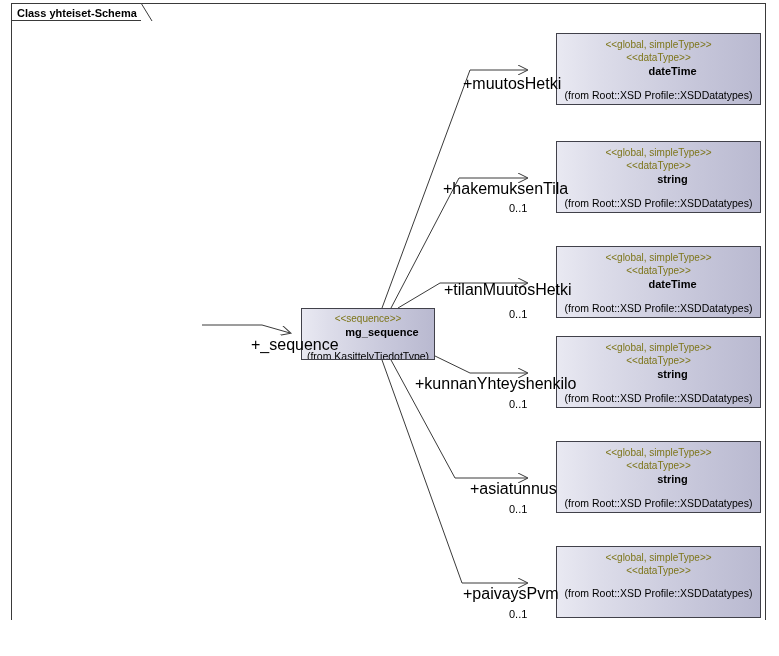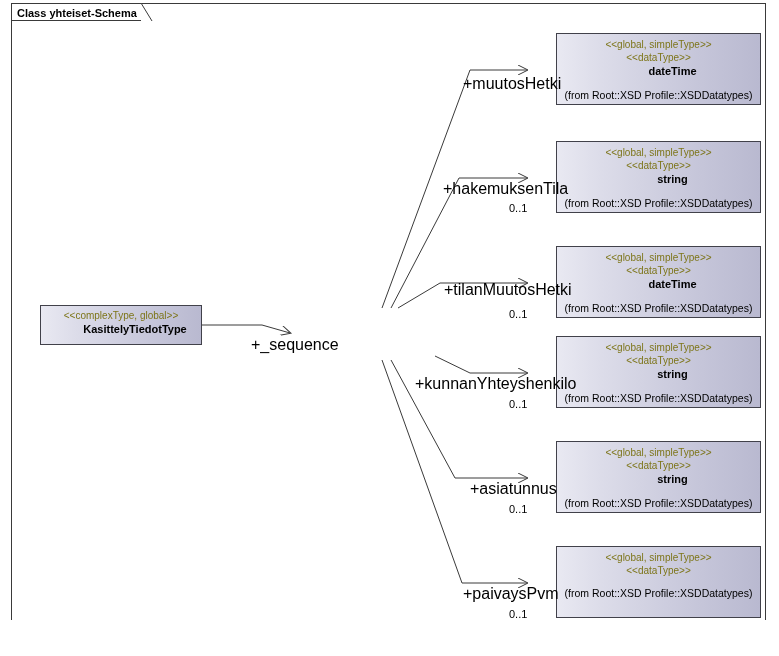--- a/index.html
+++ b/index.html
@@ -169,25 +169,26 @@
 
     <path d="M 398 308 L 440 283 L 527 283" fill="none" stroke="#3a3a3a" stroke-width="1" marker-end="url(#openArrow)"></path>
 
     <path d="M 435 356 L 470 373 L 527 373" fill="none" stroke="#3a3a3a" stroke-width="1" marker-end="url(#openArrow)"></path>
 
     <path d="M 391 360 L 455 478 L 527 478" fill="none" stroke="#3a3a3a" stroke-width="1" marker-end="url(#openArrow)"></path>
 
     <path d="M 382 360 L 462 583 L 527 583" fill="none" stroke="#3a3a3a" stroke-width="1" marker-end="url(#openArrow)"></path>
   </svg>
 
-  <div class="uml-box box-left">
-    <div class="stereo">&lt;&lt;complexType, global&gt;&gt;</div>
-    <div class="name">KasittelyTiedotType</div>
+
+  <div class="uml-box box-mid">
+    <div class="stereo">&lt;&lt;sequence&gt;&gt;</div>
+    <div class="name">mg_sequence</div>
+    <div class="from">(from KasittelyTiedotType)</div>
   </div>
-
 
   <div class="edge-label" style="left:219px; top:338px;margin-left:32px;">+_sequence</div>
 
   <div id="datatype-layer">
       <div class="uml-box box-right" style="top: 33px;">
         <div class="stereo">&lt;&lt;global, simpleType&gt;&gt;</div>
         <div class="stereo">&lt;&lt;dataType&gt;&gt;</div>
         <div class="name">dateTime</div>
         <div class="from">(from Root::XSD Profile::XSDDatatypes)</div>
       </div>

